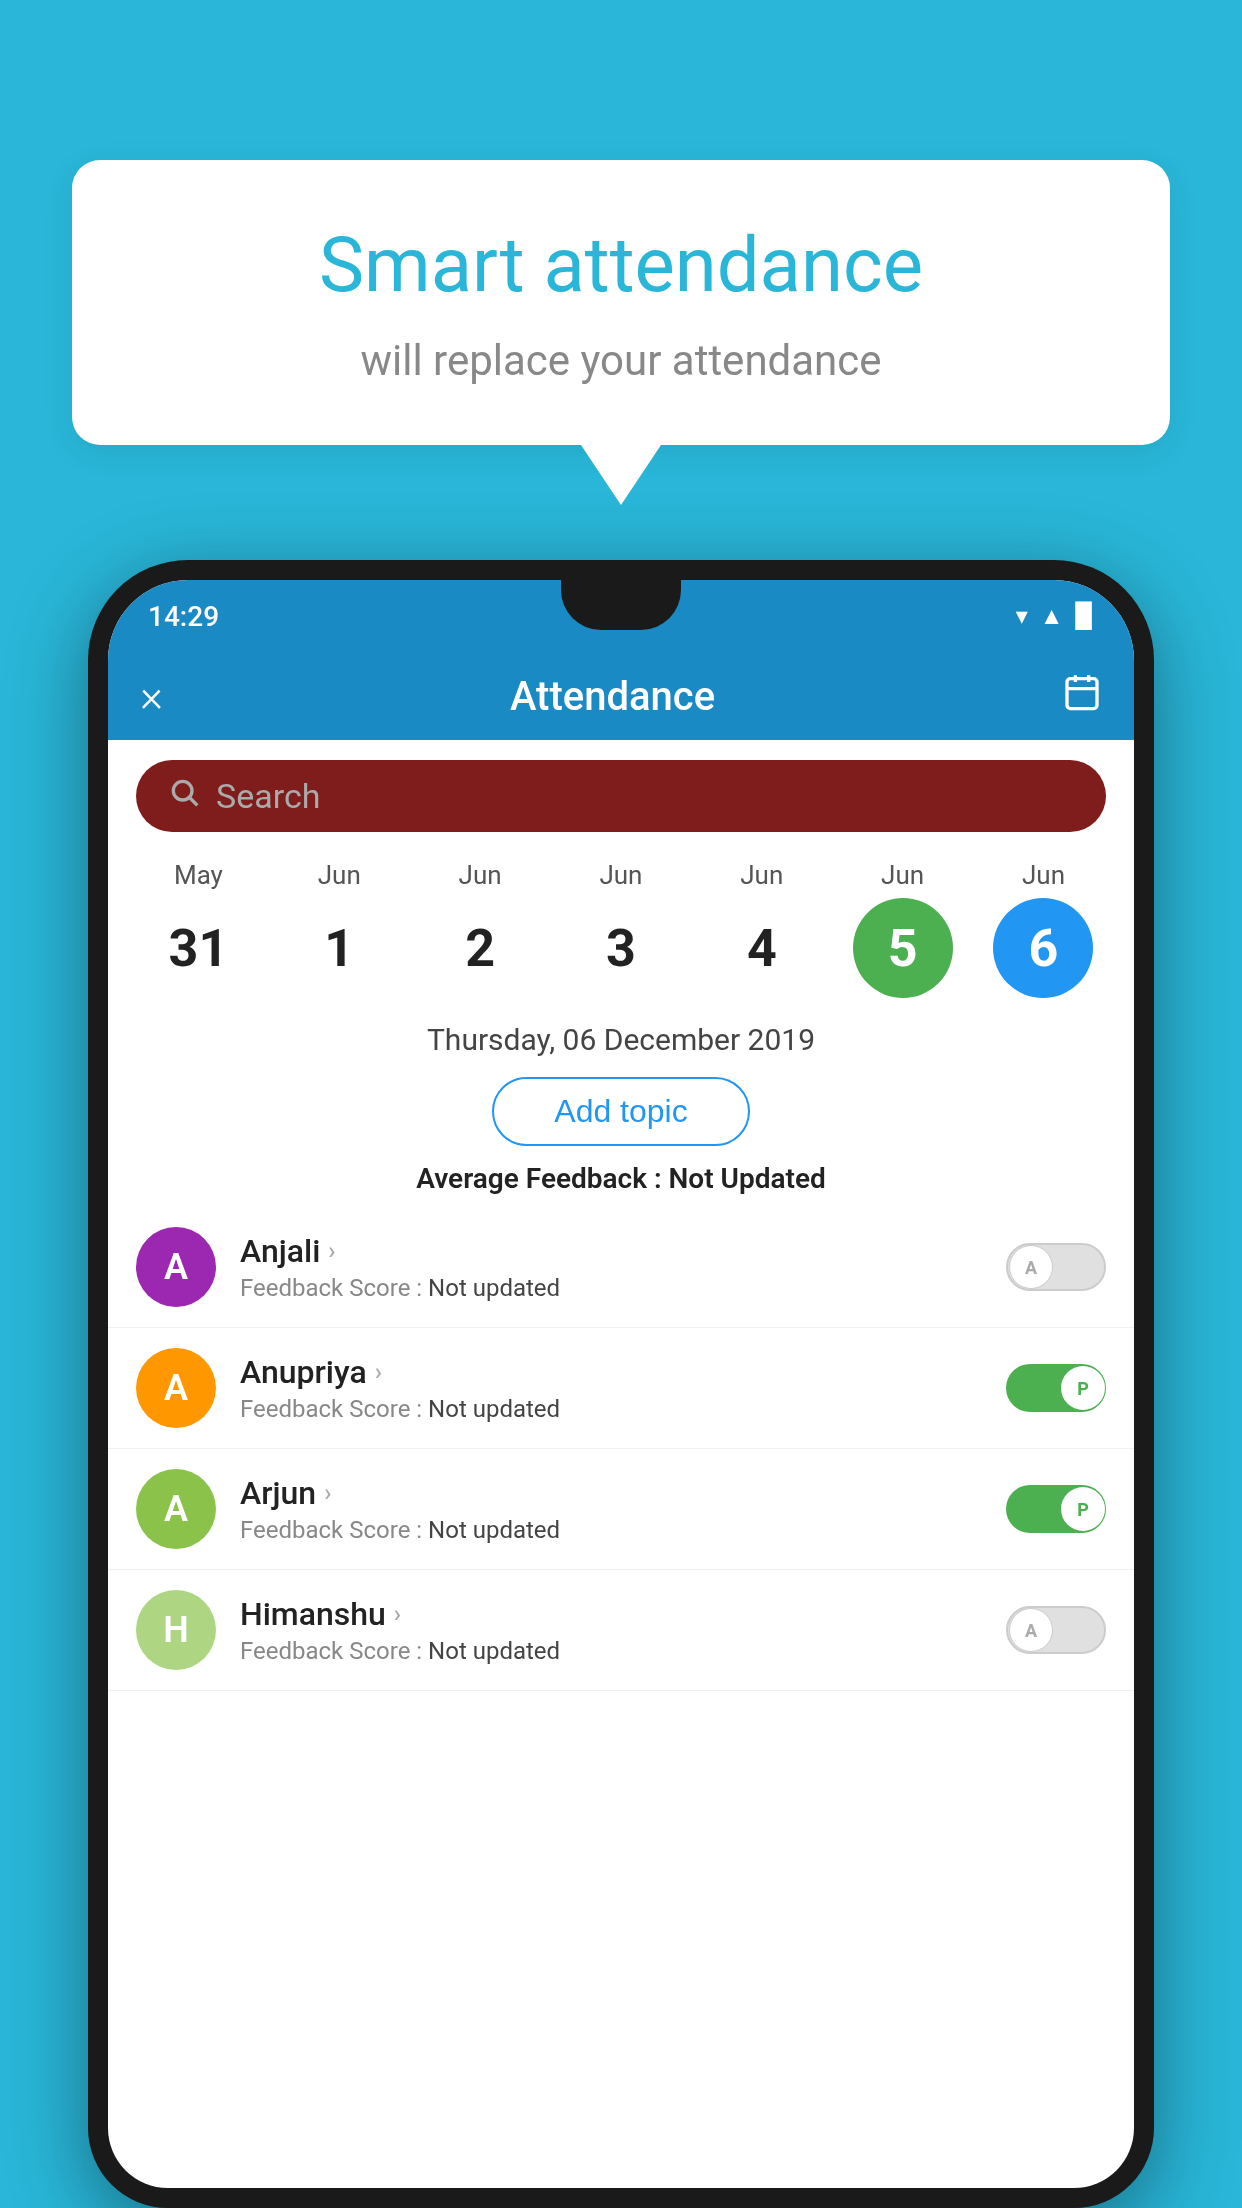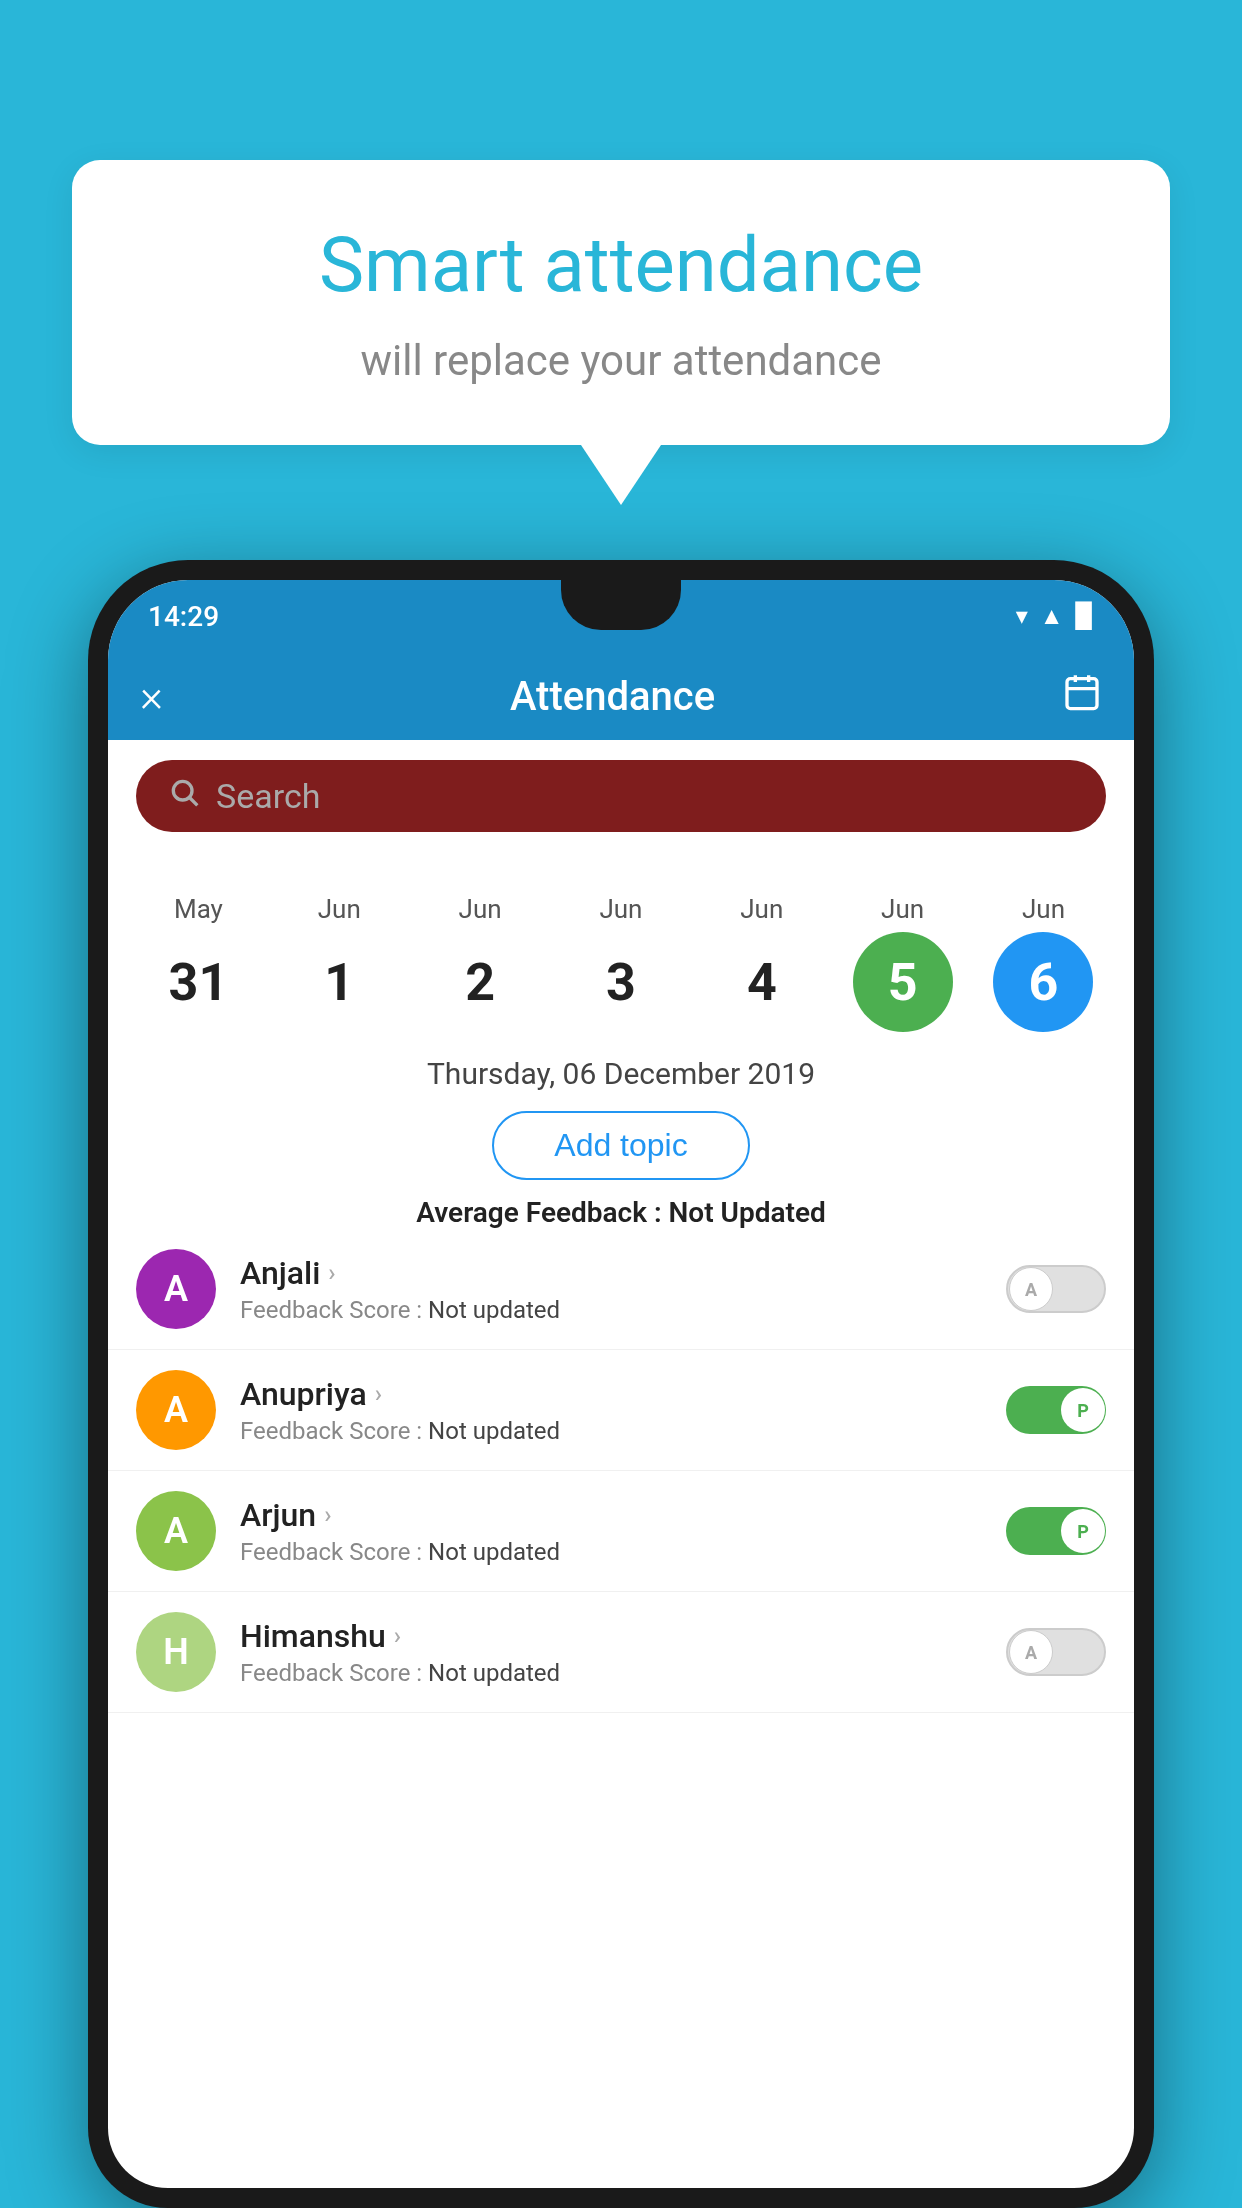--- a/index.html
+++ b/index.html
@@ -151,21 +151,20 @@
       display: flex;
       justify-content: space-around;
       padding: 8px 20px 0;
     }
     .cal-day {
       display: flex;
       flex-direction: column;
       align-items: center;
       gap: 8px;
       width: 120px;
-      margin-top: 34px;
     }
     .cal-month {
       font-size: 26px;
       color: #555;
     }
     .cal-date {
       font-size: 52px;
       font-weight: 700;
       color: #222;
       width: 100px;
@@ -204,20 +203,21 @@
       font-size: 32px;
       cursor: pointer;
       width: fit-content;
     }
 
     
     .avg-feedback {
       text-align: center;
       font-size: 28px;
       color: #888;
+      margin-bottom: 12px;
       padding: 0 20px;
     }
     .avg-feedback span {
       color: #222;
       font-weight: 600;
     }
 
     
     .student-item {
       display: flex;

